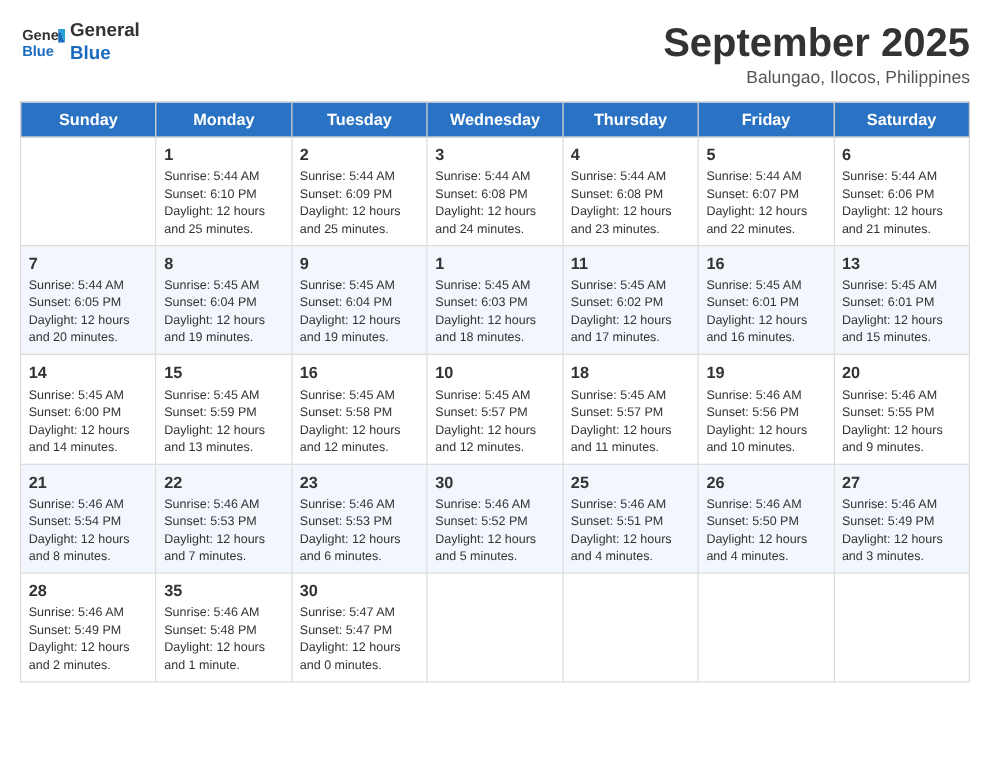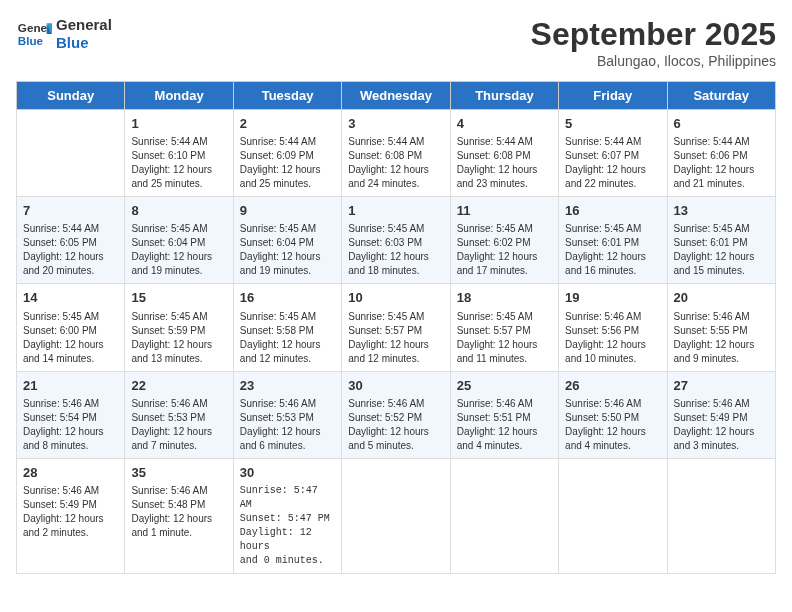--- a/index.html
+++ b/index.html
@@ -323,21 +323,21 @@
         </td>
         <td>
           <span class="day-num">35</span>
           <div class="day-info" style="white-space: pre-line;">Sunrise: 5:46 AM
 Sunset: 5:48 PM
 Daylight: 12 hours
 and 1 minute.</div>
         </td>
         <td>
           <span class="day-num">30</span>
-          <div class="day-info" style="white-space: pre-line; font-family: Liberation Mono, monospace;">Sunrise: 5:47 AM
+          <div class="day-info" style="white-space: pre-line;">Sunrise: 5:47 AM
 Sunset: 5:47 PM
 Daylight: 12 hours
 and 0 minutes.</div>
         </td>
         <td class="empty-cell"></td>
         <td class="empty-cell"></td>
         <td class="empty-cell"></td>
         <td class="empty-cell"></td>
       </tr>
     </tbody>

